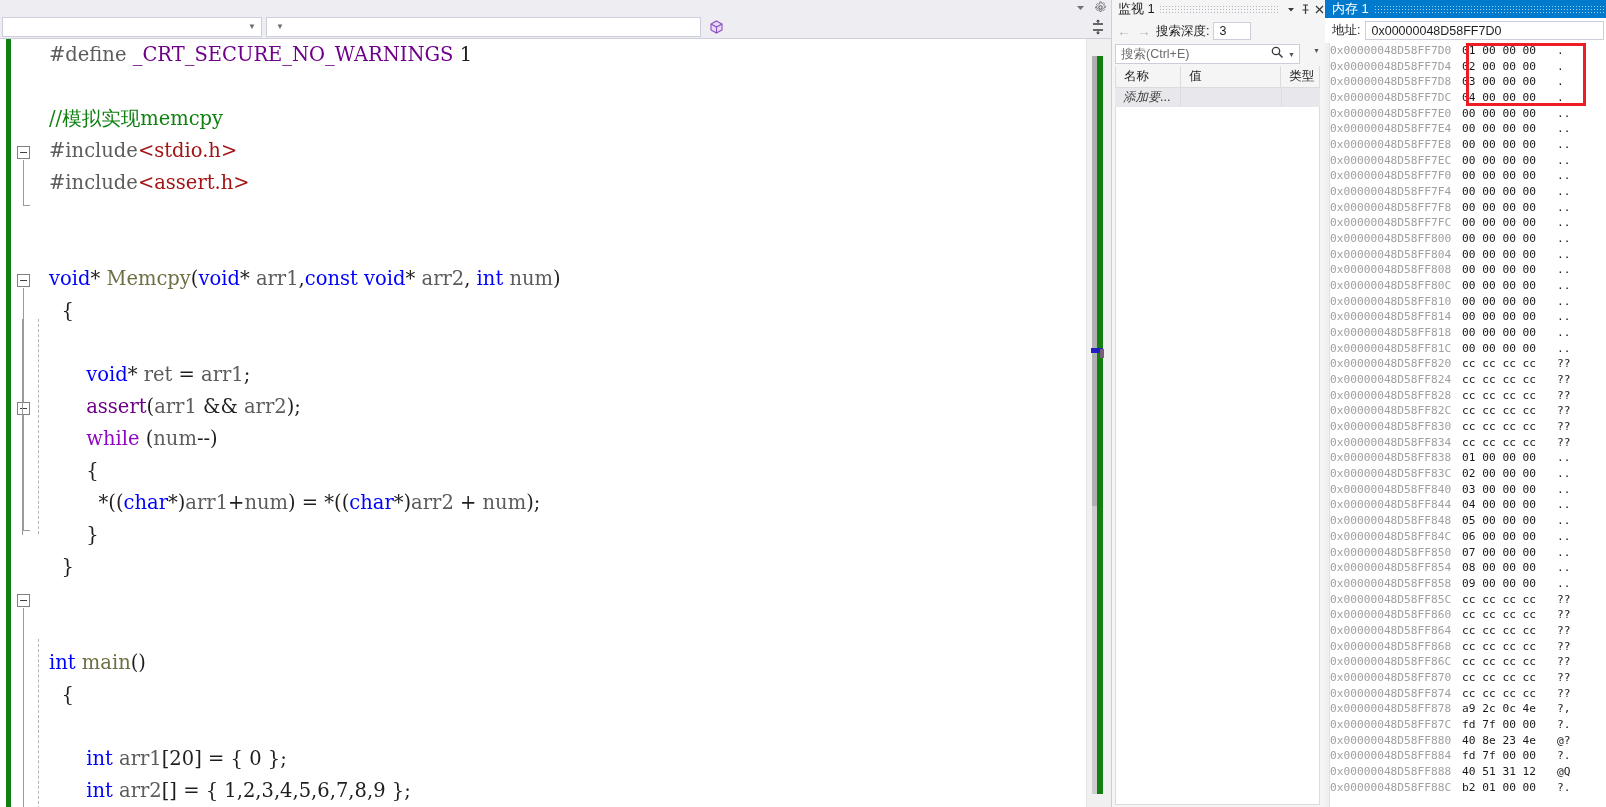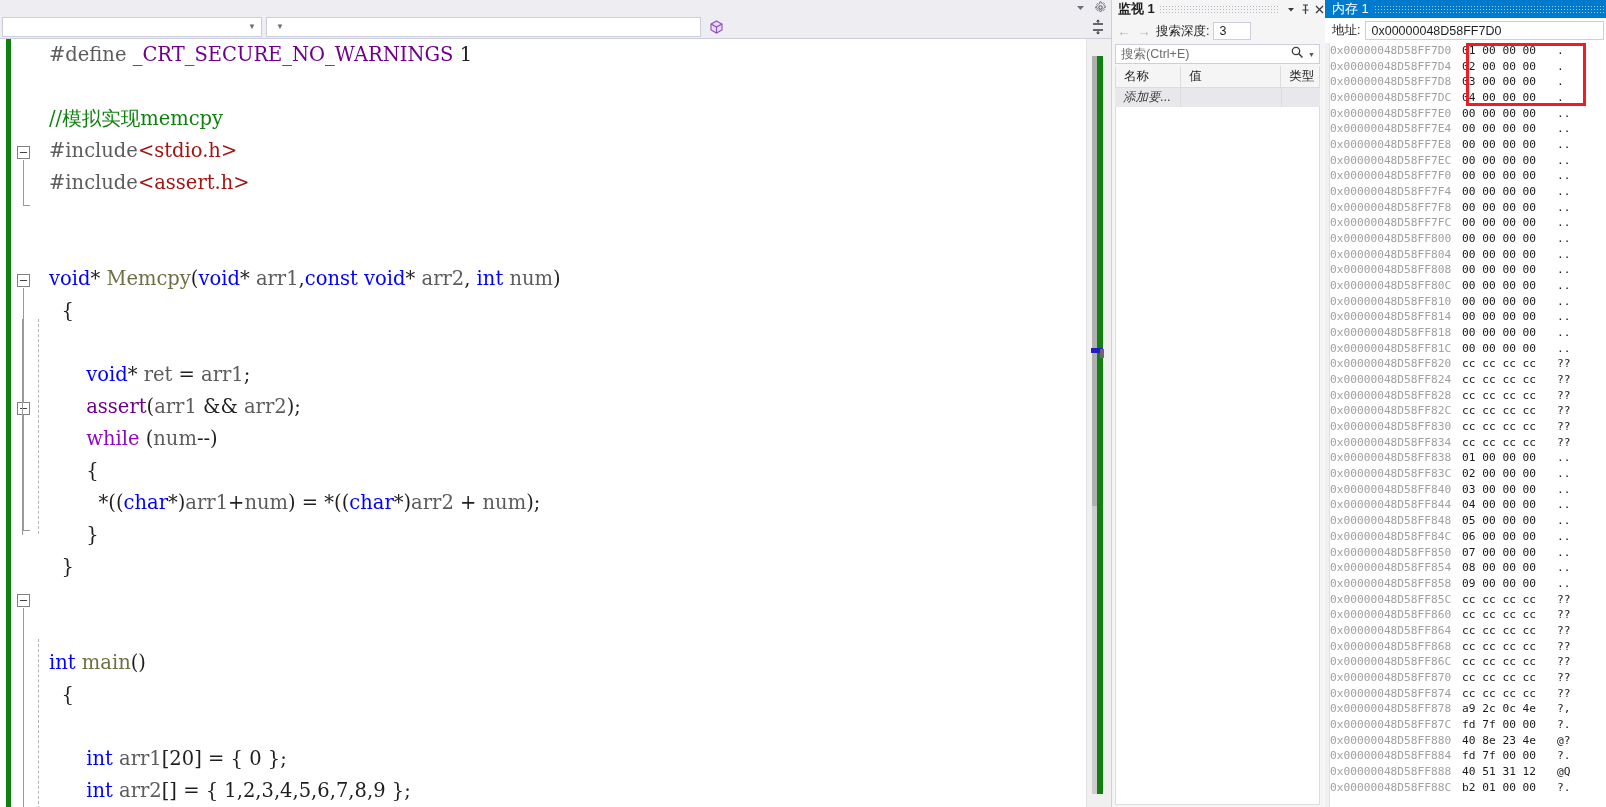--- a/index.html
+++ b/index.html
@@ -66,37 +66,37 @@
   .ed-track{position:absolute;left:1092px;top:56px;width:11px;height:738px;background:#cdcdcd;}
   .ed-thumb{position:absolute;left:1092px;top:56px;width:11px;height:450px;background:#b0b0b0;}
   .ed-greenbar{position:absolute;left:1097px;top:56px;width:6px;height:738px;background:#118011;}
   .ed-marker{position:absolute;left:1091px;top:348px;width:12px;height:5px;background:#2020c0;}
   .ed-marker2{position:absolute;left:1100px;top:349px;width:4px;height:9px;background:#7a5f7a;}
 
   
   .watch{position:absolute;left:1111px;top:0;width:214px;height:807px;background:#f5f5f5;
          border-left:1px solid #cccedb;}
   .watch-title{position:absolute;left:0;top:0;width:214px;height:18px;background:#f5f5f5;
-               display:flex;align-items:center;padding-left:6px;box-sizing:border-box;font-weight:bold;}
+               display:flex;align-items:center;padding-left:6px;box-sizing:border-box;}
   .wt-text{font-size:13px;color:#1e1e1e;}
   .wt-dots{flex:1;height:8px;margin:0 4px;
            background-image:radial-gradient(circle,#b5b5c2 0.6px,transparent 0.7px);
            background-size:3px 3px;background-position:0 3px;}
   .wt-btn{width:14px;height:14px;display:flex;align-items:center;justify-content:center;
           color:#4a4a4a;font-size:10px;}
   .watch-toolbar{position:absolute;left:0;top:19px;width:214px;height:24px;display:flex;
                  align-items:center;padding-left:4px;box-sizing:border-box;gap:4px;}
   .arrow-nav{width:16px;height:16px;color:#b8b8b8;font-size:14px;line-height:16px;text-align:center;}
   .depth-lbl{font-size:12.5px;color:#1e1e1e;}
   .depth-box{width:38px;height:18px;background:#fff;border:1px solid #cccedb;box-sizing:border-box;
              display:flex;align-items:center;}
   .depth-box span{padding-left:5px;font-size:12.5px;}
   .depth-arrow{position:absolute;right:6px;top:28px;font-size:7px;color:#555;}
 
-  .watch-search{position:absolute;left:3px;top:44px;width:205px;height:20px;background:#fff;
+  .watch-search{position:absolute;left:3px;top:44px;width:185px;height:20px;background:#fff;
                 border:1px solid #cccedb;box-sizing:border-box;display:flex;align-items:center;}
   .watch-search .ph{flex:1;padding-left:5px;font-size:12.5px;color:#6d6d6d;}
   .watch-hdr{position:absolute;left:3px;top:66px;width:205px;height:22px;background:#f5f5f5;
              border:1px solid #dcdcdc;border-top:none;box-sizing:border-box;display:flex;
              align-items:center;}
   .wh-cell{font-size:12.5px;color:#1e1e1e;padding-left:8px;box-sizing:border-box;height:100%;
            display:flex;align-items:center;}
   .wh-sep{width:1px;height:100%;background:#dcdcdc;}
   .watch-row{position:absolute;left:3px;top:88px;width:205px;height:19px;background:#e8e8ec;
              border-bottom:1px solid #dcdcdc;display:flex;align-items:center;}

